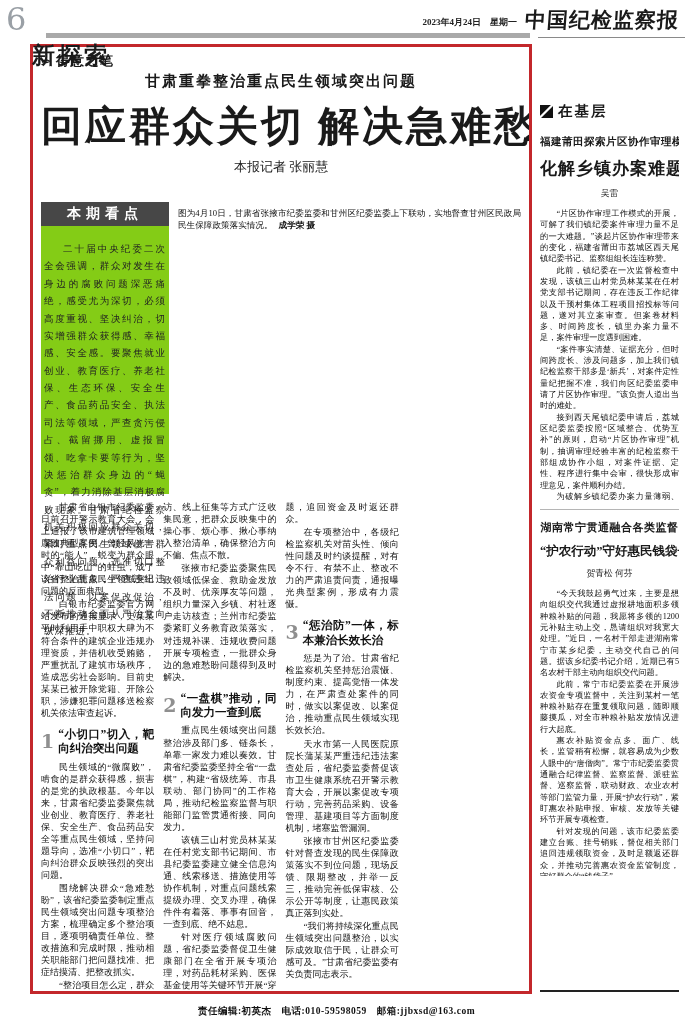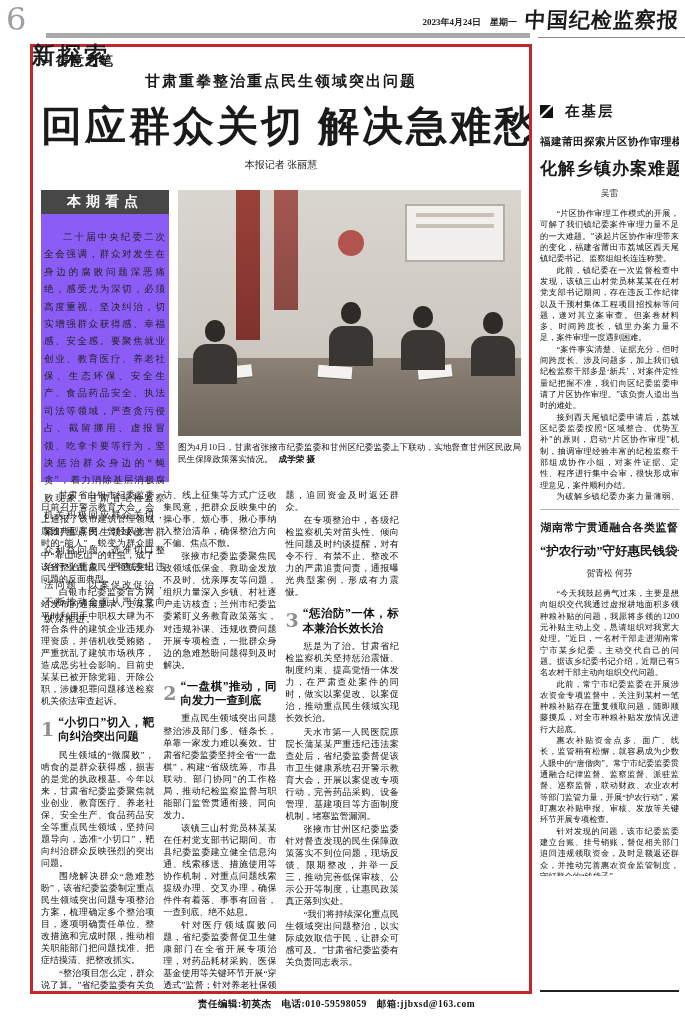--- a/index.html
+++ b/index.html
@@ -18,26 +18,26 @@
   .masthead{font-size:21px;font-weight:900;letter-spacing:1px;font-family:"DejaVu Serif",serif;transform:skewX(-4deg);white-space:nowrap;}
   .header-right-rule{position:absolute;right:0;left:538px;top:37px;height:1px;background:#8a8a8a;}
   
   .main-area{display:flex;padding:0 6px 0 30px;gap:8px;}
   .red-box{width:502px;box-sizing:border-box;border:3px solid #c3272b;padding:5px 8px 6px;height:950px;overflow:hidden;background:#fff;}
   .tag-row{display:flex;align-items:center;gap:4px;height:18px;}
   .pen-icon{font-size:13px;line-height:1;}
   .tag-label{font-size:13.5px;font-weight:bold;letter-spacing:1px;}
   .kicker{text-align:center;font-size:15px;font-weight:bold;letter-spacing:2px;margin-top:2px;}
   .headline{text-align:center;font-size:41px;font-weight:900;letter-spacing:3px;margin:8px 0 4px;white-space:nowrap;}
-  .byline{text-align:center;font-size:10px;color:#222;margin-bottom:18px;}
+  .byline{text-align:center;font-size:13px;color:#222;margin-bottom:26px;}
   .feature-row{display:flex;gap:9px;height:292px;}
-  .highlight-box{width:128px;flex:none;background:#8b5cf6;}
+  .highlight-box{width:128px;flex:none;background:#84cc16;}
   .highlight-header{background:#474747;color:#fff;text-align:center;font-size:14px;font-weight:bold;letter-spacing:5px;padding:3px 0;}
   .highlight-text{font-size:9.5px;line-height:1.83;letter-spacing:1px;text-align:justify;padding:15px 3px;text-indent:2em;color:#222;}
-  .photo-col{flex:1;display:flex;flex-direction:column;}
+  .photo-col{flex:1;display:flex;flex-direction:row;}
   .news-photo{height:246px;position:relative;overflow:hidden;background:linear-gradient(180deg,#d9d5cf 0%,#cfcac3 55%,#beb7ae 100%);}
   .ph-banner{position:absolute;top:0;width:24px;height:150px;background:linear-gradient(180deg,#9a423a,#7e322c);}
   .ph-banner.b1{left:58px;}
   .ph-banner.b2{left:96px;height:120px;opacity:.85;}
   .ph-board{position:absolute;right:16px;top:14px;width:96px;height:54px;background:#f2f0ec;border:2px solid #b5aea4;}
   .ph-board-line{height:4px;background:#c9c2b7;margin:7px 9px 0;}
   .ph-logo{position:absolute;left:160px;top:40px;width:26px;height:26px;border-radius:50%;background:#a8352e;opacity:.8;}
   .ph-desk{position:absolute;left:0;right:0;bottom:0;height:78px;background:linear-gradient(180deg,#8b8177,#6e655b);}
   .ph-paper{position:absolute;bottom:58px;width:34px;height:12px;background:#f4f2ee;transform:rotate(-6deg);box-shadow:0 1px 1px rgba(0,0,0,.25);}
   .ph-paper.p1{left:40px;} .ph-paper.p2{left:140px;transform:rotate(4deg);} .ph-paper.p3{left:240px;}
@@ -50,35 +50,35 @@
   .photo-credit{font-weight:bold;margin-left:6px;white-space:nowrap;}
   
   .article-flow{margin-top:7px;height:538px;overflow:hidden;column-count:4;column-gap:9px;column-fill:auto;
     font-size:9px;line-height:1.34;text-align:justify;color:#111;}
   .article-flow p{margin:0 0 1px;text-indent:2em;}
   .sec-head{display:flex;align-items:center;gap:4px;margin:8px 0 5px;break-inside:avoid;}
   .sec-num{font-size:19px;font-weight:bold;color:#8f8f8f;font-family:"DejaVu Serif",serif;line-height:1;}
   .sec-title{font-size:11.5px;font-weight:bold;line-height:1.25;}
   
   .right-col{flex:1;min-width:0;padding-top:58px;display:flex;flex-direction:column;border-bottom:2px solid #222;height:948px;box-sizing:border-box;overflow:hidden;}
-  .side-tag-row{display:flex;align-items:center;gap:12px;margin-bottom:14px;}
+  .side-tag-row{display:flex;align-items:center;gap:5px;margin-bottom:14px;}
   .flag-icon{width:13px;height:13px;background:linear-gradient(135deg,#111 40%,#fff 44%,#fff 52%,#111 56%);flex:none;}
   .side-tag-label{font-size:14.5px;font-weight:bold;letter-spacing:2px;}
   .side-kicker{text-align:center;font-size:10.5px;font-weight:bold;letter-spacing:.5px;white-space:nowrap;margin-bottom:6px;}
   .side-kicker.k2{font-size:11px;}
   .side-headline{text-align:right;font-size:17px;font-weight:900;letter-spacing:1px;white-space:nowrap;margin:2px 0 8px;}
   .side-headline.h2{font-size:12.5px;letter-spacing:0;}
   .side-byline{text-align:center;font-size:8.8px;color:#222;margin-bottom:8px;}
   .side-body{font-size:8.2px;line-height:1.38;text-align:justify;overflow:hidden;color:#111;}
   .side-body p{margin:0;text-indent:2em;}
   .side-body.body1{height:292px;}
   .side-body.body2{height:288px;}
   .side-divider{border-top:1px solid #b5b5b5;margin:9px 0 10px;}
   
-  .page-footer{position:absolute;left:0;right:12px;bottom:0;height:26px;display:flex;justify-content:center;}
+  .page-footer{position:absolute;left:0;right:12px;bottom:0;height:26px;display:flex;align-items:center;justify-content:center;}
   .footer-text{font-size:9.5px;font-weight:bold;letter-spacing:.5px;color:#111;}
 </style>
 </head>
 <body>
 
 <header class="page-header">
   <span class="page-num">6</span>
   <span class="section-name">新探索</span>
   <div class="section-underline"></div>
   <div class="header-right">

